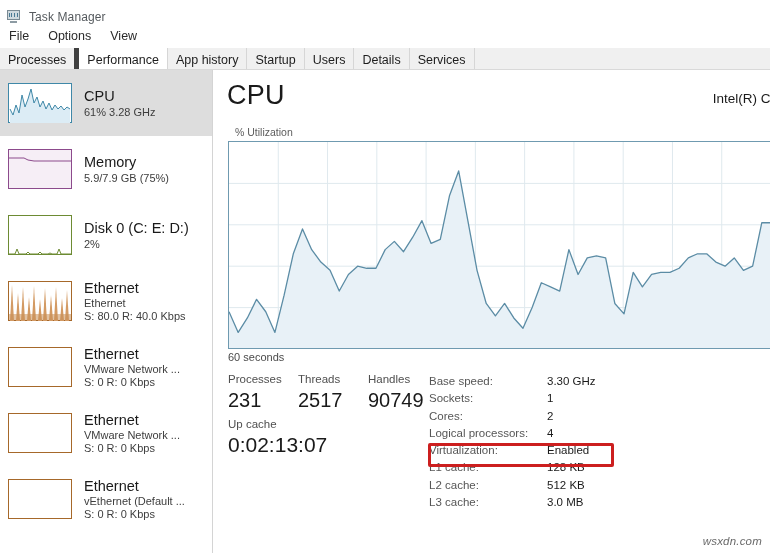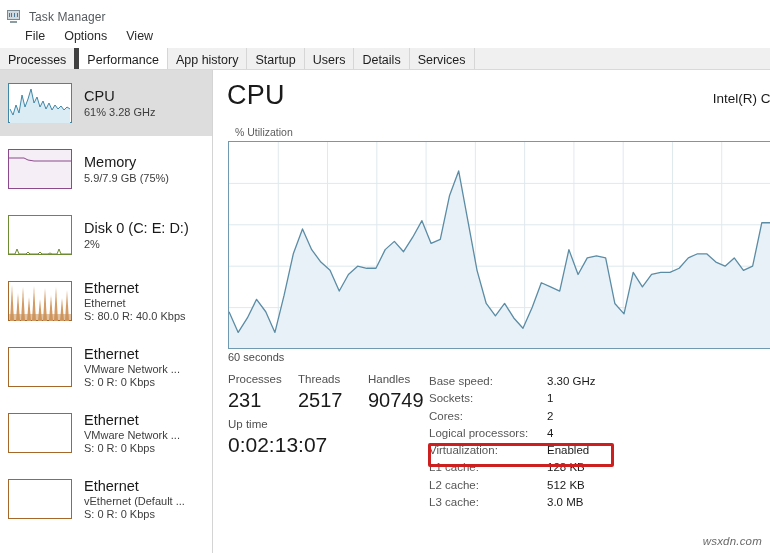--- a/index.html
+++ b/index.html
@@ -53,21 +53,21 @@
     font-size: 12px;
     color: #555a5e;
     letter-spacing: 0.1px;
   }
 
   
   .menubar {
     position: absolute; left: 0; top: 26px;
     width: 770px; height: 20px;
     display: flex; align-items: center;
-    padding-left: 21px;
+    padding-left: 5px;
     background: #ffffff;
   }
   .menu-item {
     font-size: 12.5px;
     color: #2b2b2b;
     padding: 1px 9px 1px 4px;
     margin-right: 6px;
     cursor: default;
   }
 
@@ -407,21 +407,21 @@
           <div class="stat-label">Threads</div>
           <div class="stat-value">2517</div>
         </div>
         <div class="stat-col">
           <div class="stat-label">Handles</div>
           <div class="stat-value">90749</div>
         </div>
       </div>
       <div class="stat-row">
         <div class="stat-col wide">
-          <div class="stat-label">Up time</div>
+          <div class="stat-label">Up cache</div>
           <div class="stat-value big">0:02:13:07</div>
         </div>
       </div>
     </div>
 
     <div class="stats-right">
       <div class="info-row">
         <div class="info-key">Base speed:</div>
         <div class="info-val">3.30 GHz</div>
       </div>

